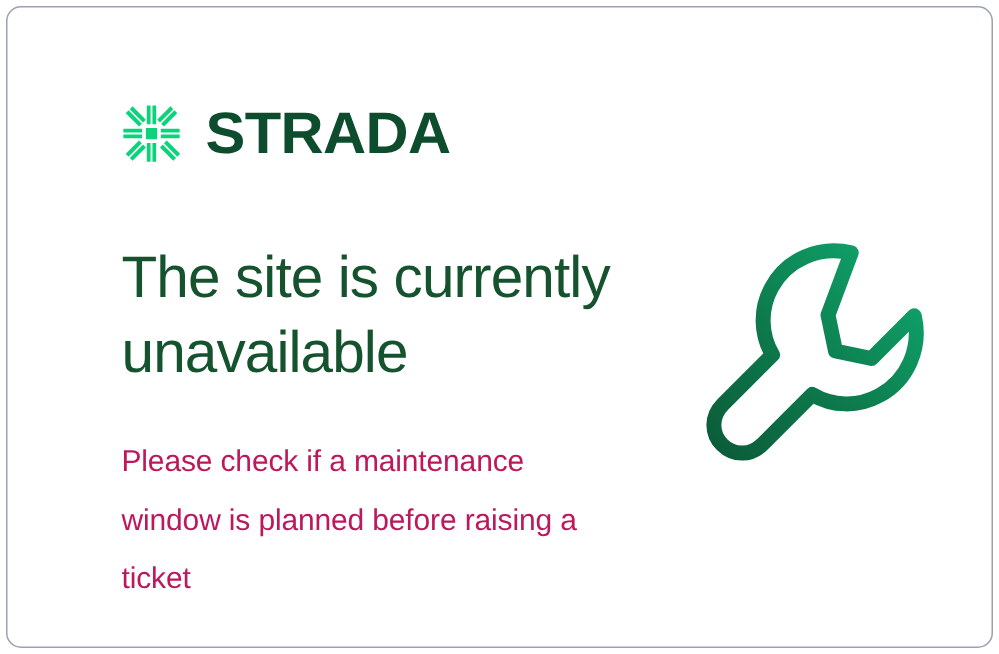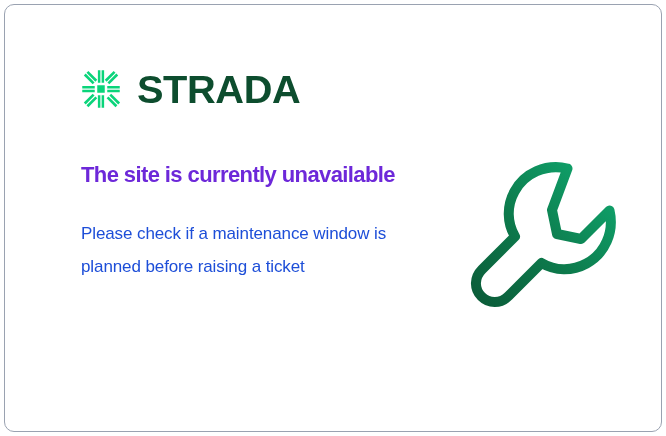--- a/index.html
+++ b/index.html
@@ -68,38 +68,38 @@
     white-space: nowrap;
     transform: scaleX(1.02);
     transform-origin: left center;
   }
 
   
   .headline {
     margin: 0;
     padding-top: 48px;
     font-family: "Liberation Sans", sans-serif;
-    font-size: 22px;
+    font-size: 39px;
     line-height: 1.28;
-    font-weight: bold;
+    font-weight: normal;
     letter-spacing: -0.6px;
-    color: #6d28d9;
+    color: #14532d;
     width: 340px;
   }
 
   
   .body-copy {
     margin: 0;
     padding-top: 28px;
     font-family: "Liberation Sans", sans-serif;
-    font-size: 17px;
+    font-size: 20px;
     line-height: 1.95;
     font-weight: normal;
     letter-spacing: -0.1px;
-    color: #1d4ed8;
+    color: #be185d;
     width: 320px;
   }
 
   
   .wrench-wrap {
     position: absolute;
     left: 455px;
     top: 152px;
     width: 156px;
     height: 156px;

